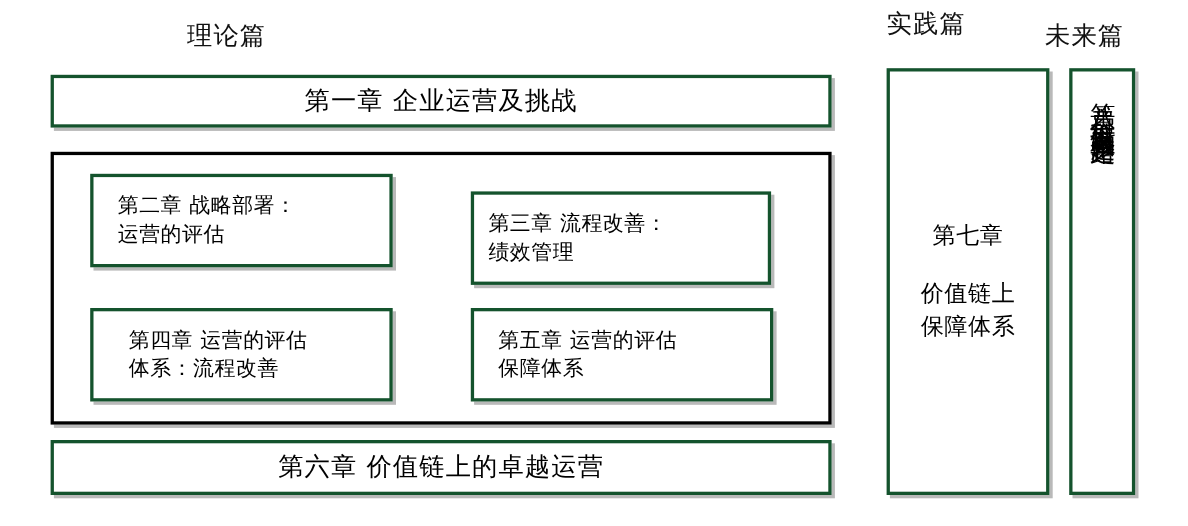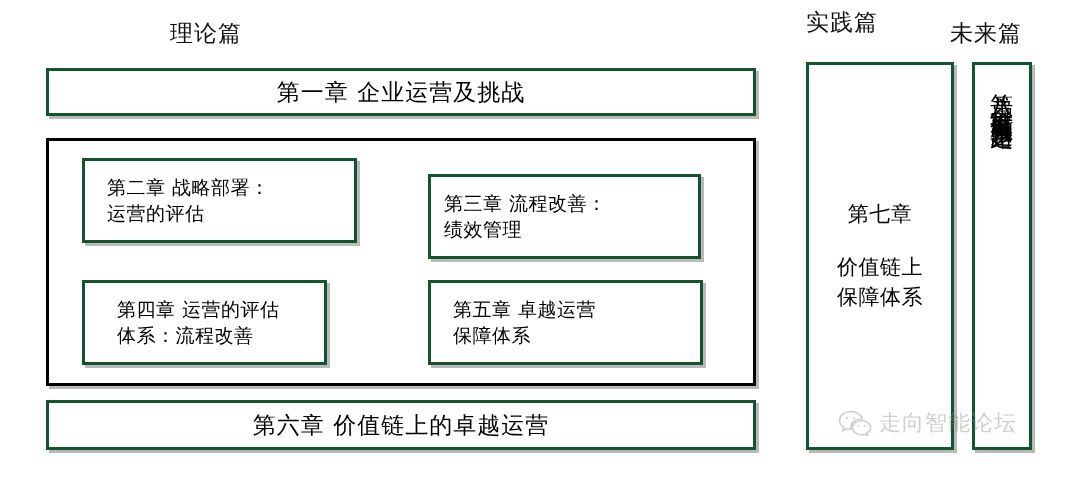--- a/index.html
+++ b/index.html
@@ -83,21 +83,21 @@
     padding: 6px 0 6px 22px;
     box-sizing: border-box;
   }
   .box-inner .box-text {
     font-size: 19px;
     line-height: 1.35;
     letter-spacing: 0.5px;
   }
   #box-ch2 { left: 82px;  top: 158px; width: 275px; height: 85px; }
   #box-ch3 { left: 428px; top: 174px; width: 273px; height: 85px; padding-left: 13px; }
-  #box-ch4 { left: 82px;  top: 280px; width: 245px; height: 85px; padding-left: 32px; }
+  #box-ch4 { left: 82px;  top: 280px; width: 275px; height: 85px; padding-left: 32px; }
   #box-ch5 { left: 428px; top: 280px; width: 275px; height: 85px; }
 
   
   #box-ch7 {
     left: 806px;
     top: 62px;
     width: 148px;
     height: 388px;
     display: flex;
     align-items: center;
@@ -186,48 +186,35 @@
 
   <div class="box box-inner" id="box-ch4">
     <span class="box-text">
       <span>第四章  运营的评估</span><br>
       <span>体系：流程改善</span>
     </span>
   </div>
 
   <div class="box box-inner" id="box-ch5">
     <span class="box-text">
-      <span>第五章  卓越运营</span><br>
+      <span>第五章  运营的评估</span><br>
       <span>保障体系</span>
     </span>
   </div>
 
   <div class="box box-wide" id="box-ch6">
     <span class="box-text">第六章  价值链上的卓越运营</span>
   </div>
 
   <div class="box" id="box-ch7">
     <span class="box-text">
       <span class="ch7-title" style="display:block;">第七章</span>
       <span style="display:block;">价值链上</span>
       <span style="display:block;">保障体系</span>
     </span>
   </div>
 
   <div class="box" id="box-ch8">
     <span class="box-text-vertical"><span>第八章</span><span class="ch8-gap"></span><span>科技发展助力卓越之路</span></span>
   </div>
 
-  <div id="watermark">
-    <span>
-      <svg width="34" height="26" viewBox="0 0 34 26">
-        <path d="M12.5 1.5C6.3 1.5 1.5 5.6 1.5 10.4c0 2.8 1.7 5.3 4.3 6.9l-1.1 3.3 3.8-1.9c1.2.3 2.5.5 3.8.5h.8c-.2-.7-.3-1.3-.3-2 0-4.7 4.8-8.5 10.7-8.5h.8C23.3 4.7 18.5 1.5 12.5 1.5z" fill="none" stroke="#8d8d8d" stroke-width="1.6"></path>
-        <circle cx="9" cy="8" r="1.1" fill="#8d8d8d"></circle>
-        <circle cx="16" cy="8" r="1.1" fill="#8d8d8d"></circle>
-        <path d="M23.5 10.5c-5 0-9 3.2-9 7.1 0 3.9 4 7.1 9 7.1 1.1 0 2.2-.2 3.2-.5l3.2 1.6-.9-2.8c2.2-1.3 3.6-3.3 3.6-5.4 0-3.9-4.1-7.1-9.1-7.1z" fill="none" stroke="#8d8d8d" stroke-width="1.6"></path>
-        <circle cx="20.5" cy="16" r="0.9" fill="#8d8d8d"></circle>
-        <circle cx="26.5" cy="16" r="0.9" fill="#8d8d8d"></circle>
-      </svg>
-    </span>
-    <span class="wm-text">走向智能论坛</span>
-  </div>
 
 </div>
 
 </body></html>

